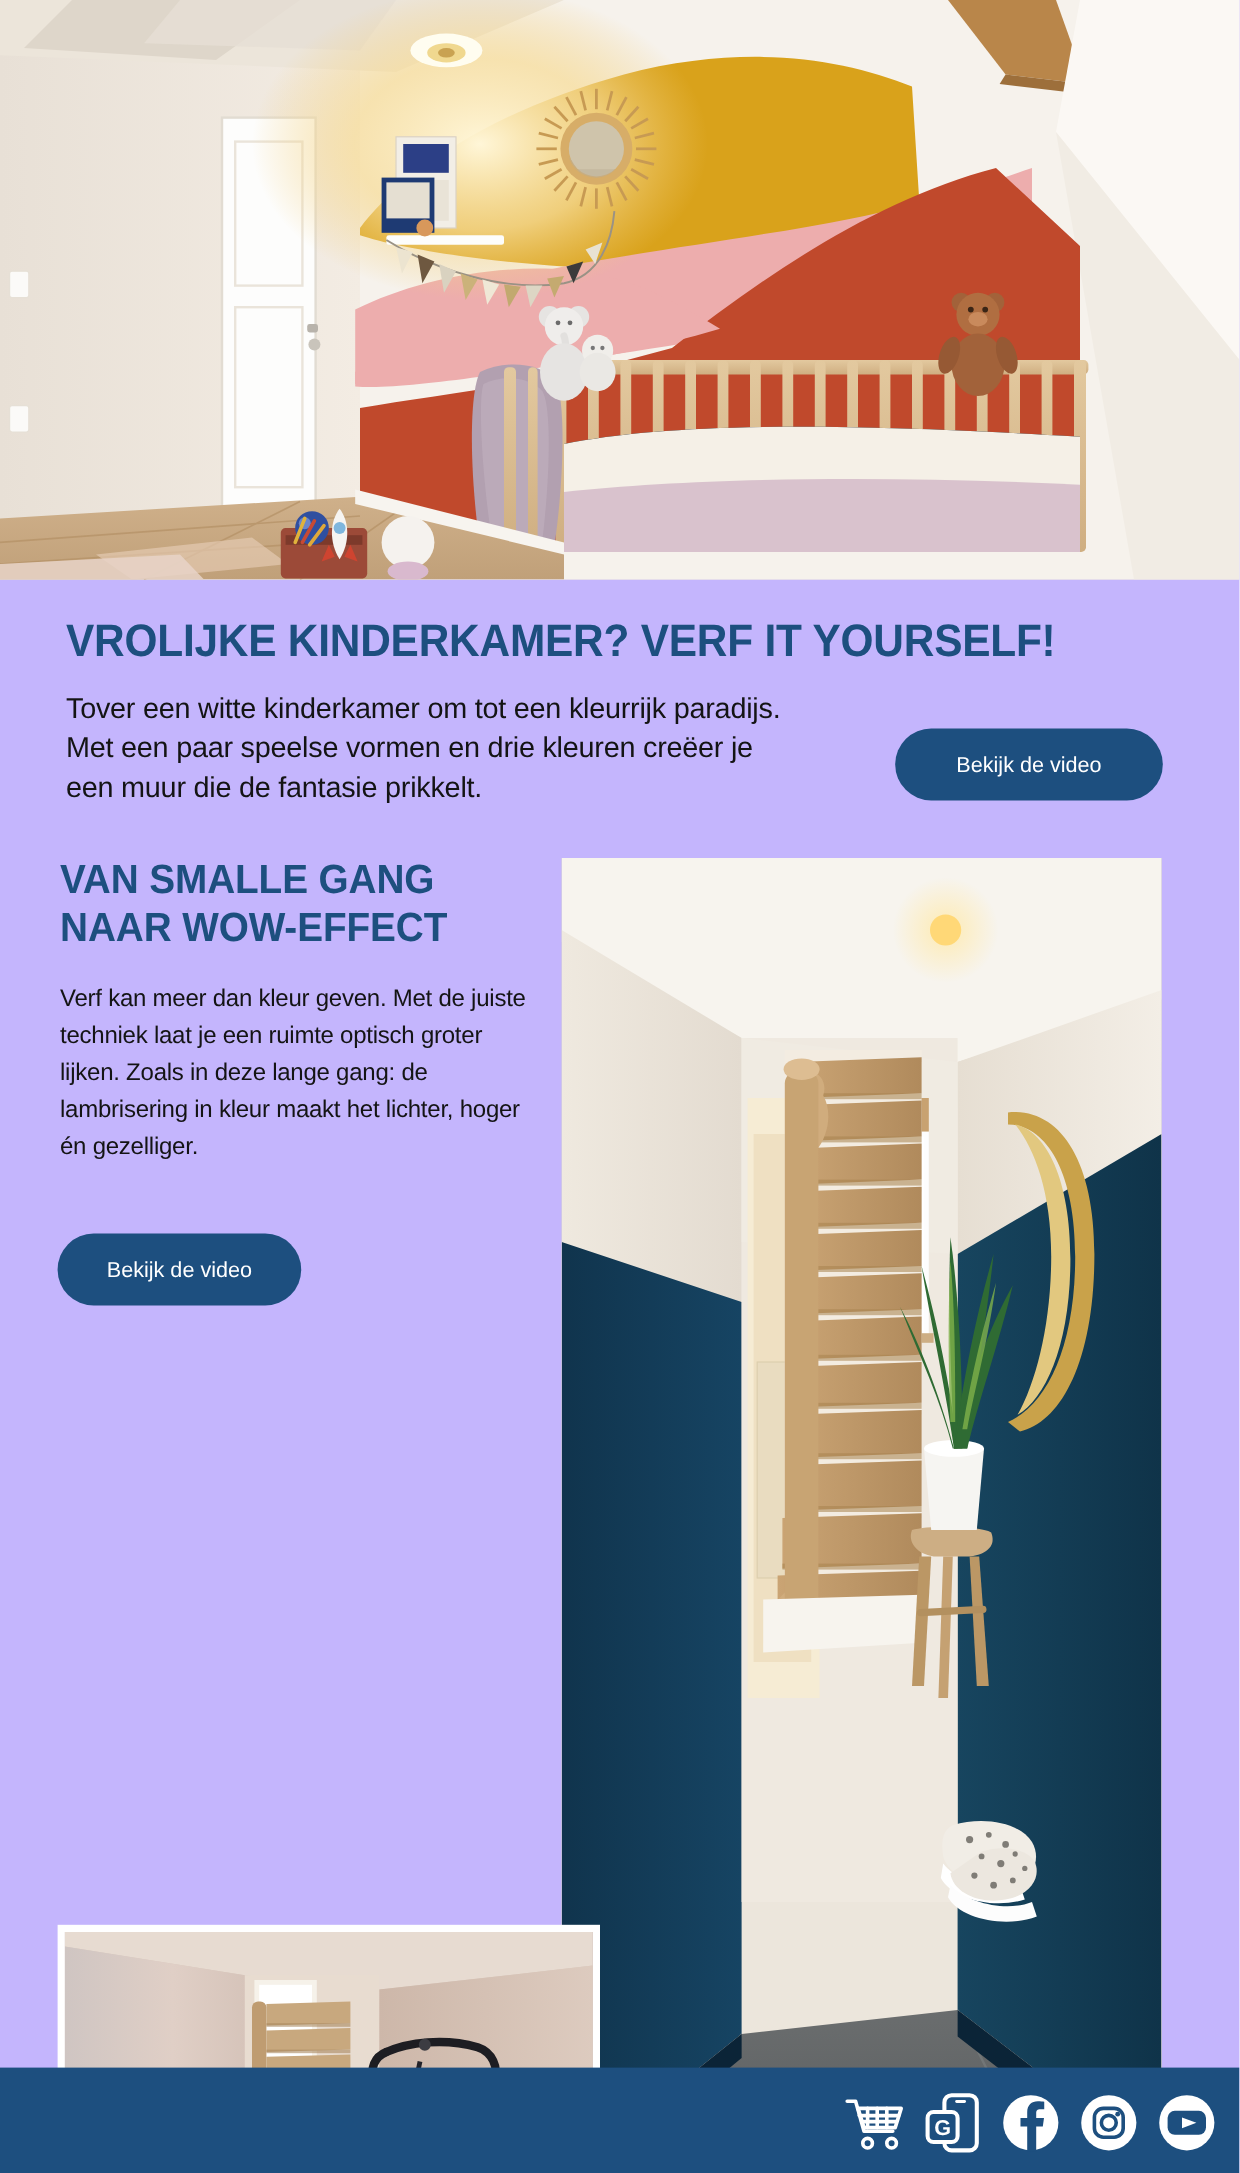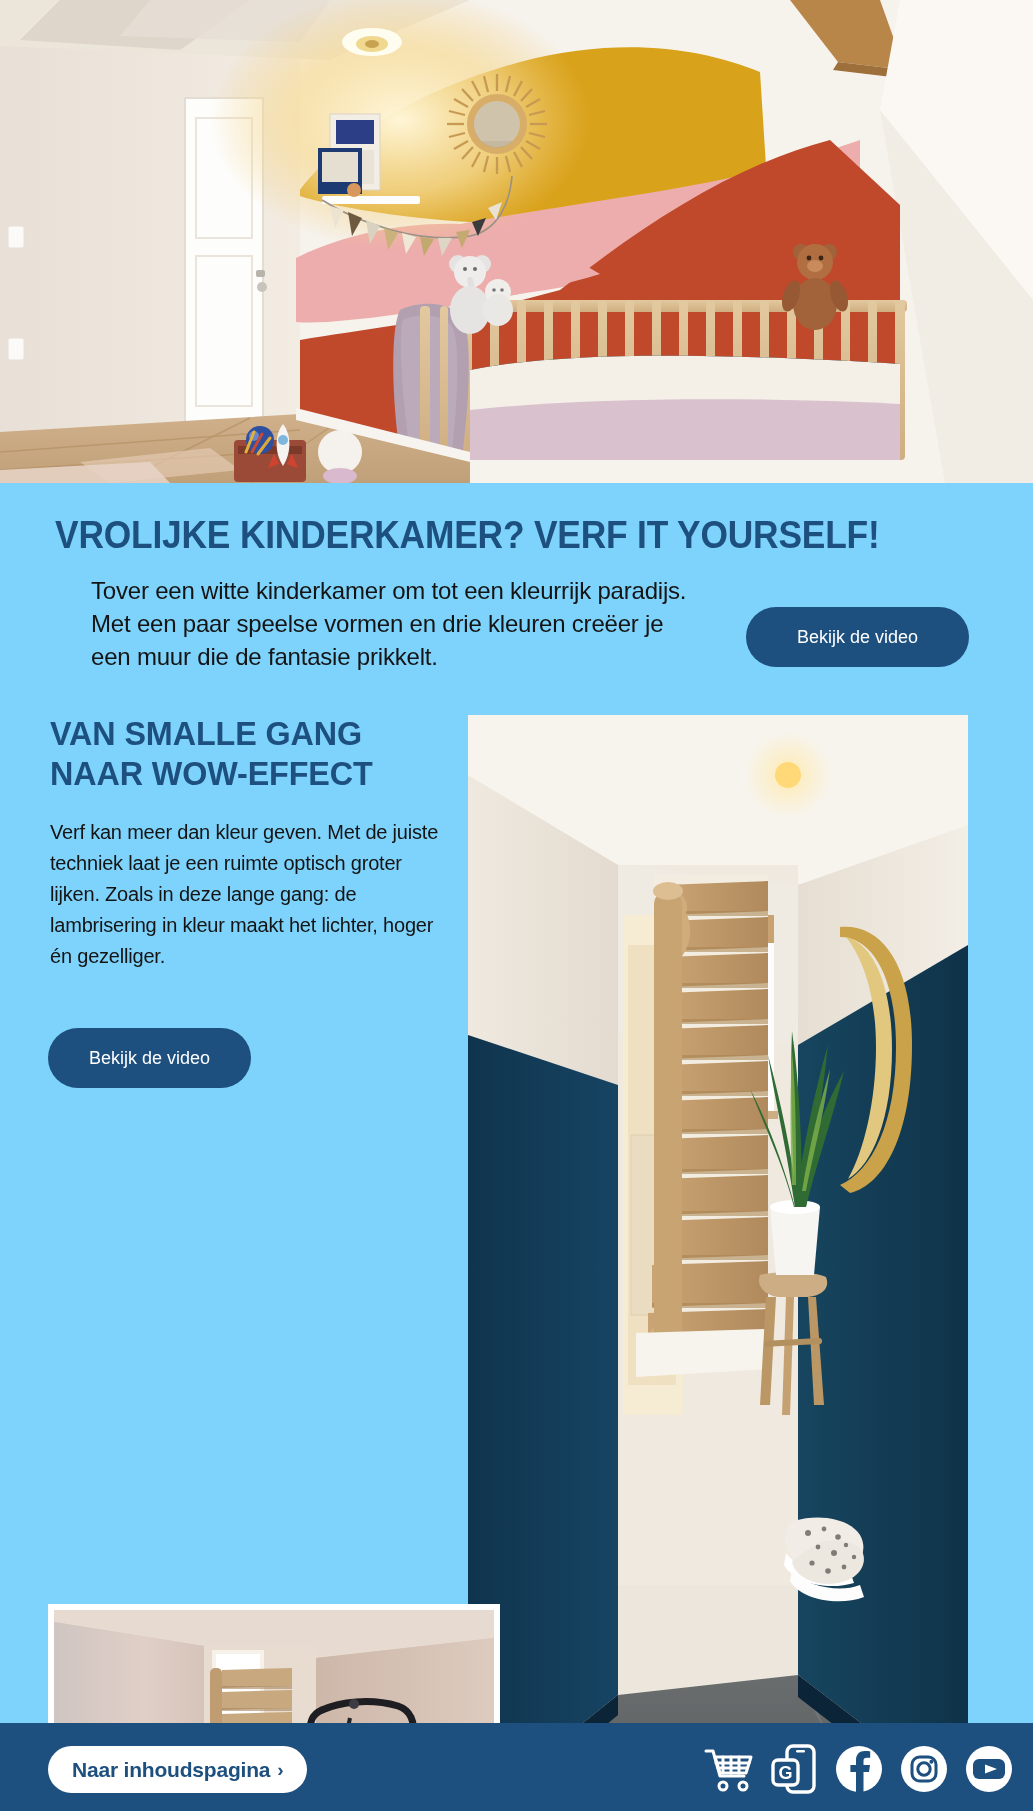--- a/index.html
+++ b/index.html
@@ -7,21 +7,21 @@
     width: 1033px;
     height: 1811px;
     background: #ffffff;
     font-family: "Liberation Sans", sans-serif;
     overflow: hidden;
   }
   .page {
     position: relative;
     width: 1033px;
     height: 1811px;
-    background: #7dd3fc;
+    background: #c4b5fd;
     overflow: hidden;
   }
 
   
   .hero {
     position: absolute;
     left: 0; top: 0;
     width: 1033px; height: 483px;
     overflow: hidden;
     background: #efe8e0;
@@ -47,21 +47,20 @@
   }
 
   .lead {
     position: absolute;
     left: 55px; top: 91px;
     width: 600px;
     font-size: 24px;
     line-height: 33px;
     color: #141414;
     letter-spacing: -0.2px;
-    margin-left: 36px;
   }
 
   
   .pill-blue {
     position: absolute;
     background: #1d4f7f;
     color: #ffffff;
     border: none;
     border-radius: 999px;
     font-family: "Liberation Sans", sans-serif;
@@ -636,24 +635,20 @@
             <circle cx="224" cy="244" r="3" fill="#c24a3a"></circle>
           </g>
 
           <path d="M300,120 C318,128 326,170 318,230 L306,230 C312,176 306,136 296,124 Z" fill="#b99f92" opacity="0.45"></path>
         </svg>
       </div>
     </div>
   </div>
 
   <div class="footer">
-    <button class="footer-btn">
-      <span>Naar inhoudspagina</span>
-      <span class="chev">›</span>
-    </button>
 
     <div class="social">
       <span class="ic">
         <svg viewBox="0 0 52 52">
           <g fill="none" stroke="#ffffff" stroke-width="3" stroke-linecap="round" stroke-linejoin="round">
             <path d="M3,8 L10,8 L17,33 L41,33"></path>
             <path d="M12,14 L48,14 L43,30 L17,30 Z"></path>
             <path d="M20,14 L20,30 M28,14 L28,30 M36,14 L36,30"></path>
             <path d="M13,20 L46,20 M15,25 L44,25"></path>
           </g>

